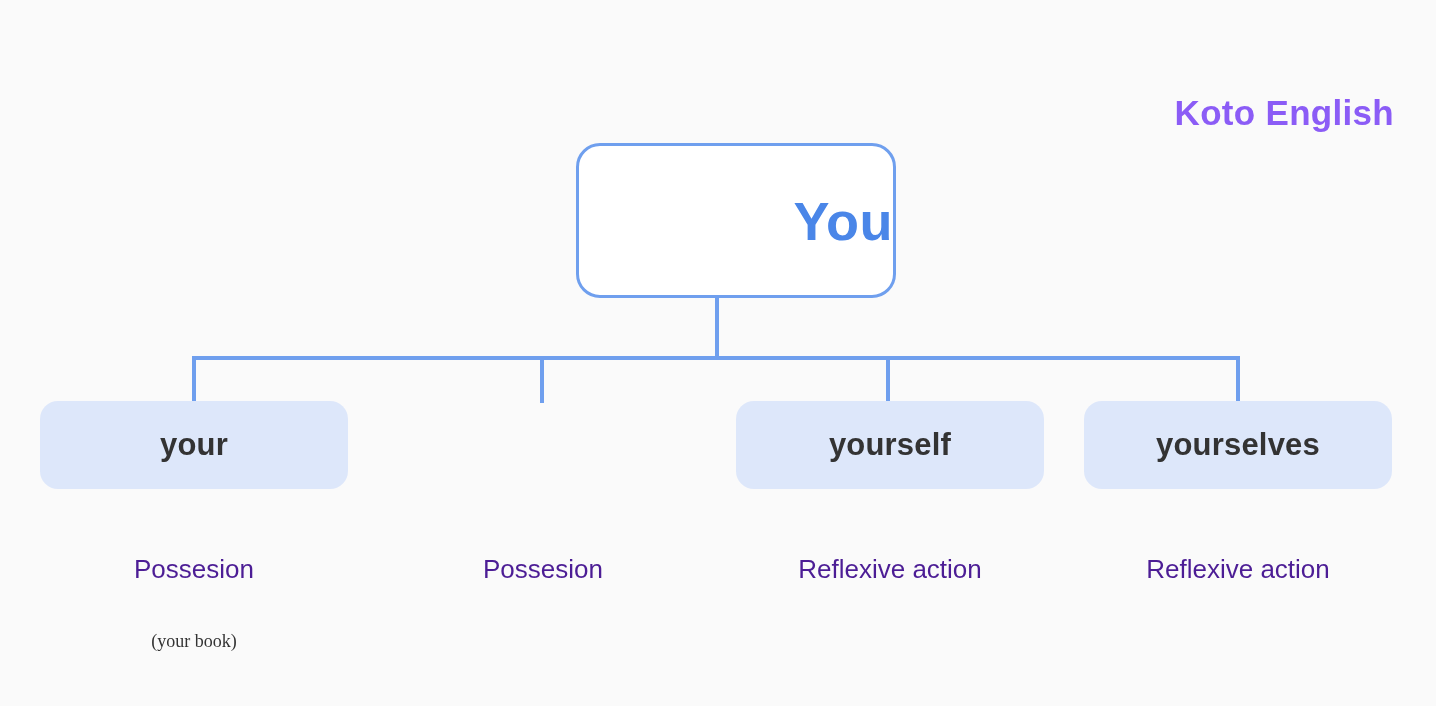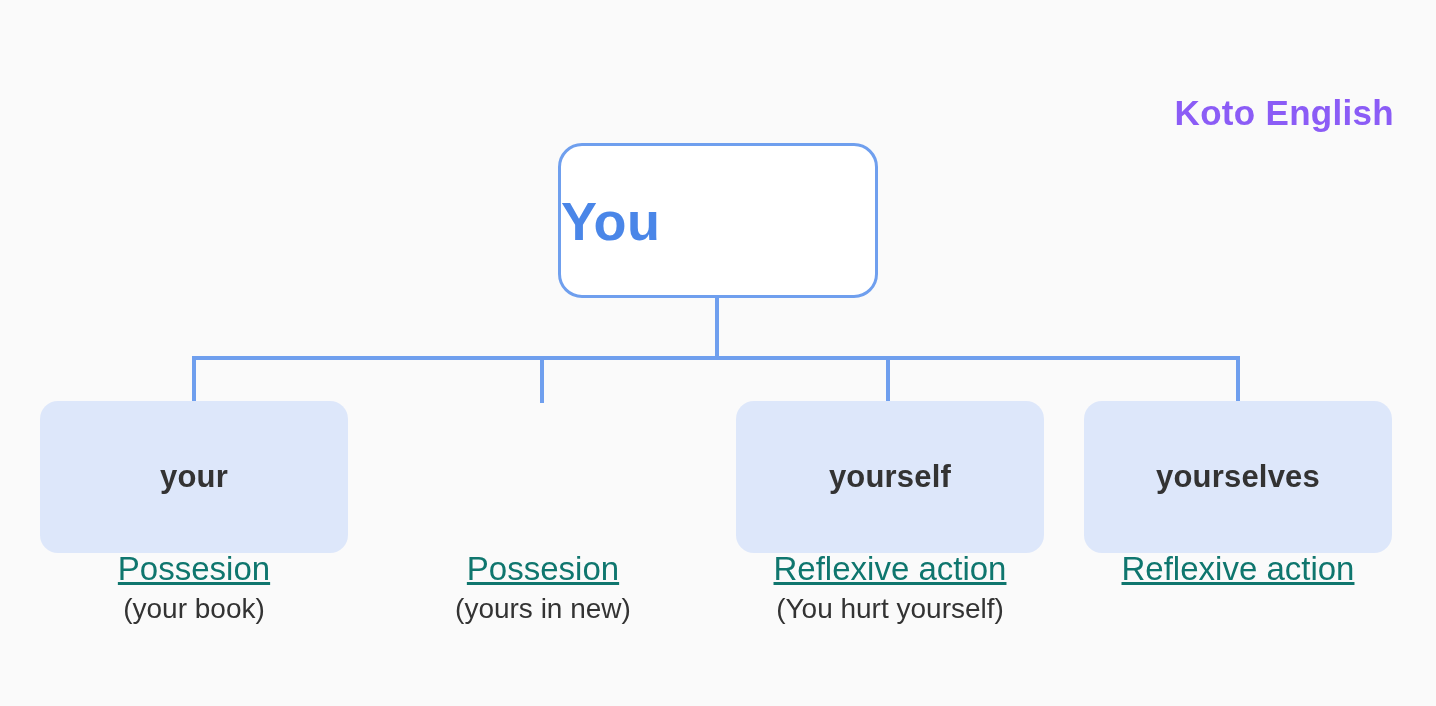--- a/index.html
+++ b/index.html
@@ -33,30 +33,30 @@
     font-weight: bold;
     letter-spacing: 0.3px;
     color: #8b5cf6;
     white-space: nowrap;
     margin-top: 47px;
   }
 
   
   .root-node {
     position: absolute;
-    left: 558px;
+    left: 576px;
     top: 143px;
     width: 320px;
     height: 155px;
     background: #ffffff;
     border: 3px solid #6f9fee;
     border-radius: 24px;
     display: flex;
     align-items: center;
-    justify-content: flex-start;
+    justify-content: flex-end;
   }
   .root-label {
     font-size: 54px;
     font-weight: bold;
     color: #4a86e8;
     letter-spacing: 0.5px;
     line-height: 1;
   }
 
   
@@ -90,21 +90,21 @@
   .children {
     position: absolute;
     left: 0;
     top: 401px;
     width: 1436px;
     height: 116px;
   }
   .child-node {
     position: absolute;
     top: 0;
-    height: 152px;
+    height: 88px;
     background: #dde7fa;
     border-radius: 18px;
     display: flex;
     align-items: center;
     justify-content: center;
   }
   .child-label {
     font-size: 31px;
     font-weight: bold;
     color: #333333;
@@ -128,32 +128,32 @@
     position: absolute;
     top: 0;
     text-align: center;
   }
   .cap-1 { left: 40px;   width: 308px; }
   .cap-2 { left: 388px;  width: 310px; }
   .cap-3 { left: 736px;  width: 308px; }
   .cap-4 { left: 1084px; width: 308px; }
 
   .caption-role {
-    font-size: 33px;
-    color: #0f766e;
+    font-size: 26px;
+    color: #4c1d95;
     line-height: 32px;
     white-space: nowrap;
-    text-decoration: underline;
   }
   .caption-example {
-    font-size: 28px;
+    font-size: 18px;
     color: #333333;
     line-height: 32px;
-    margin-top: 8px;
-    white-space: nowrap;
+    margin-top: 40px;
+    white-space: nowrap;
+    font-family: Liberation Serif, serif;
   }
 </style>
 </head>
 <body>
 
 <div id="canvas">
 
   <div class="brand">Koto English</div>
 
   <div class="root-node">
@@ -179,24 +179,22 @@
     </div>
   </div>
 
   <div class="captions">
     <div class="caption-group cap-1">
       <div class="caption-role">Possesion</div>
       <div class="caption-example">(your book)</div>
     </div>
     <div class="caption-group cap-2">
       <div class="caption-role">Possesion</div>
-      <div class="caption-example">(yours in new)</div>
     </div>
     <div class="caption-group cap-3">
       <div class="caption-role">Reflexive action</div>
-      <div class="caption-example">(You hurt yourself)</div>
     </div>
     <div class="caption-group cap-4">
       <div class="caption-role">Reflexive action</div>
     </div>
   </div>
 
 </div>
 
 </body></html>

